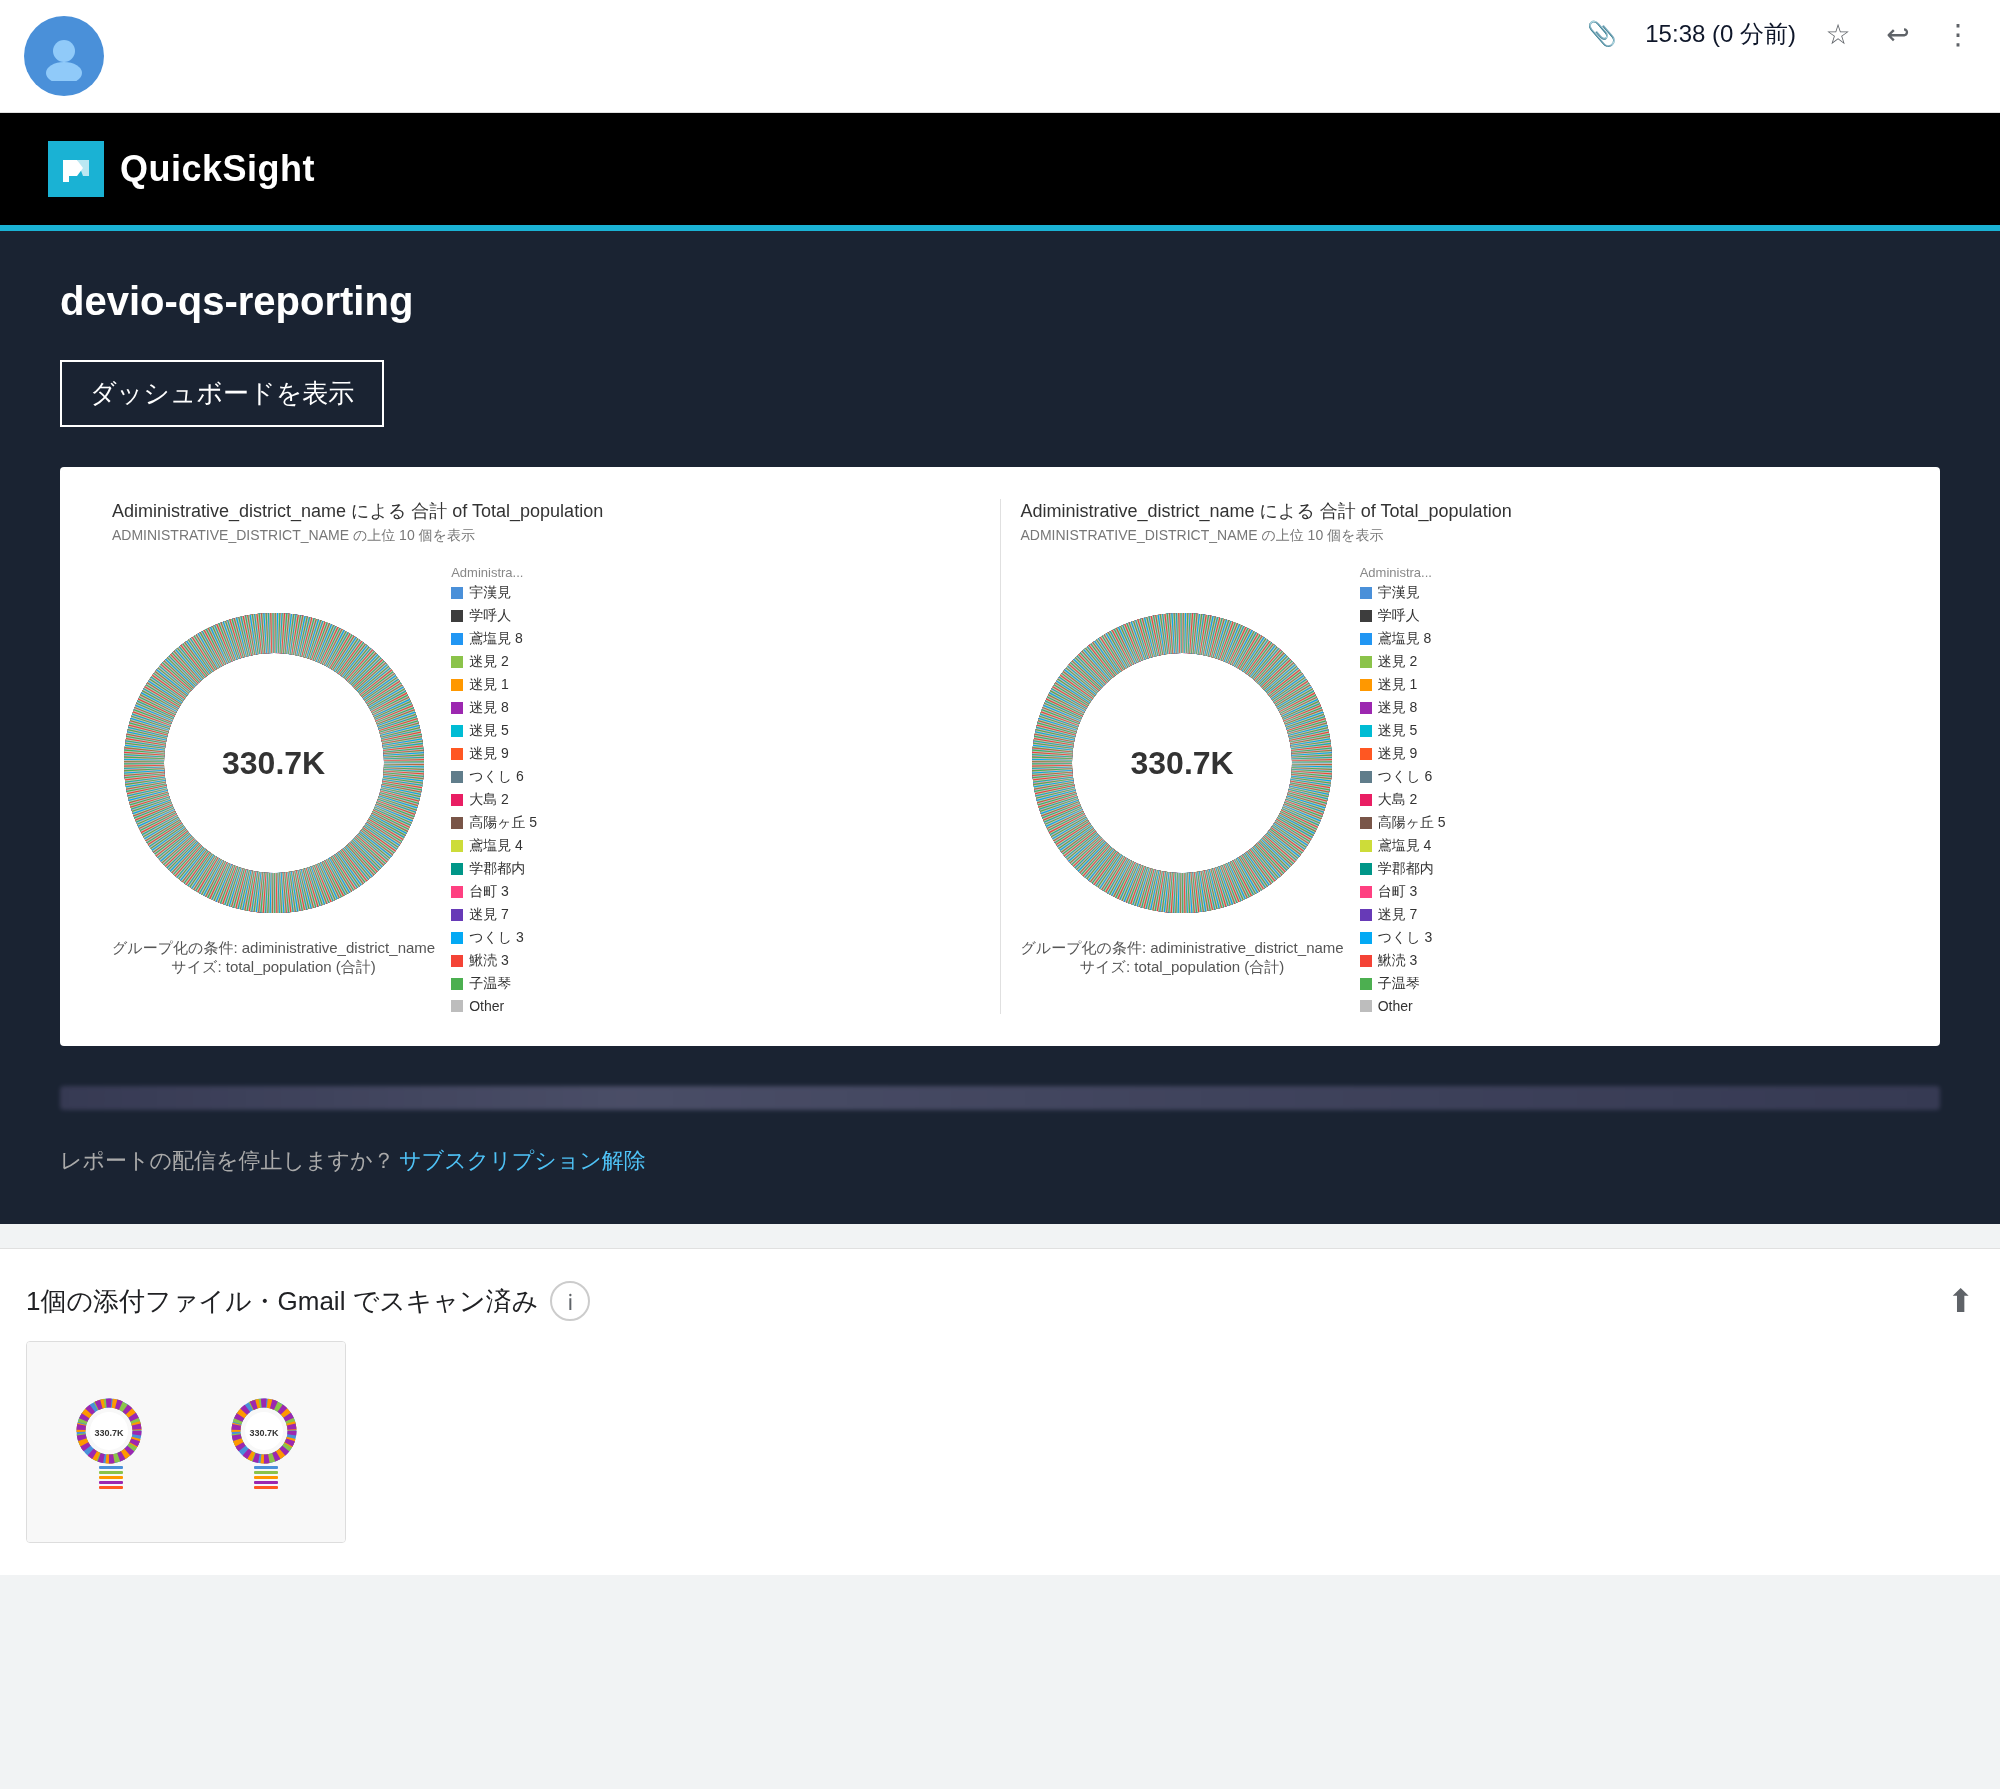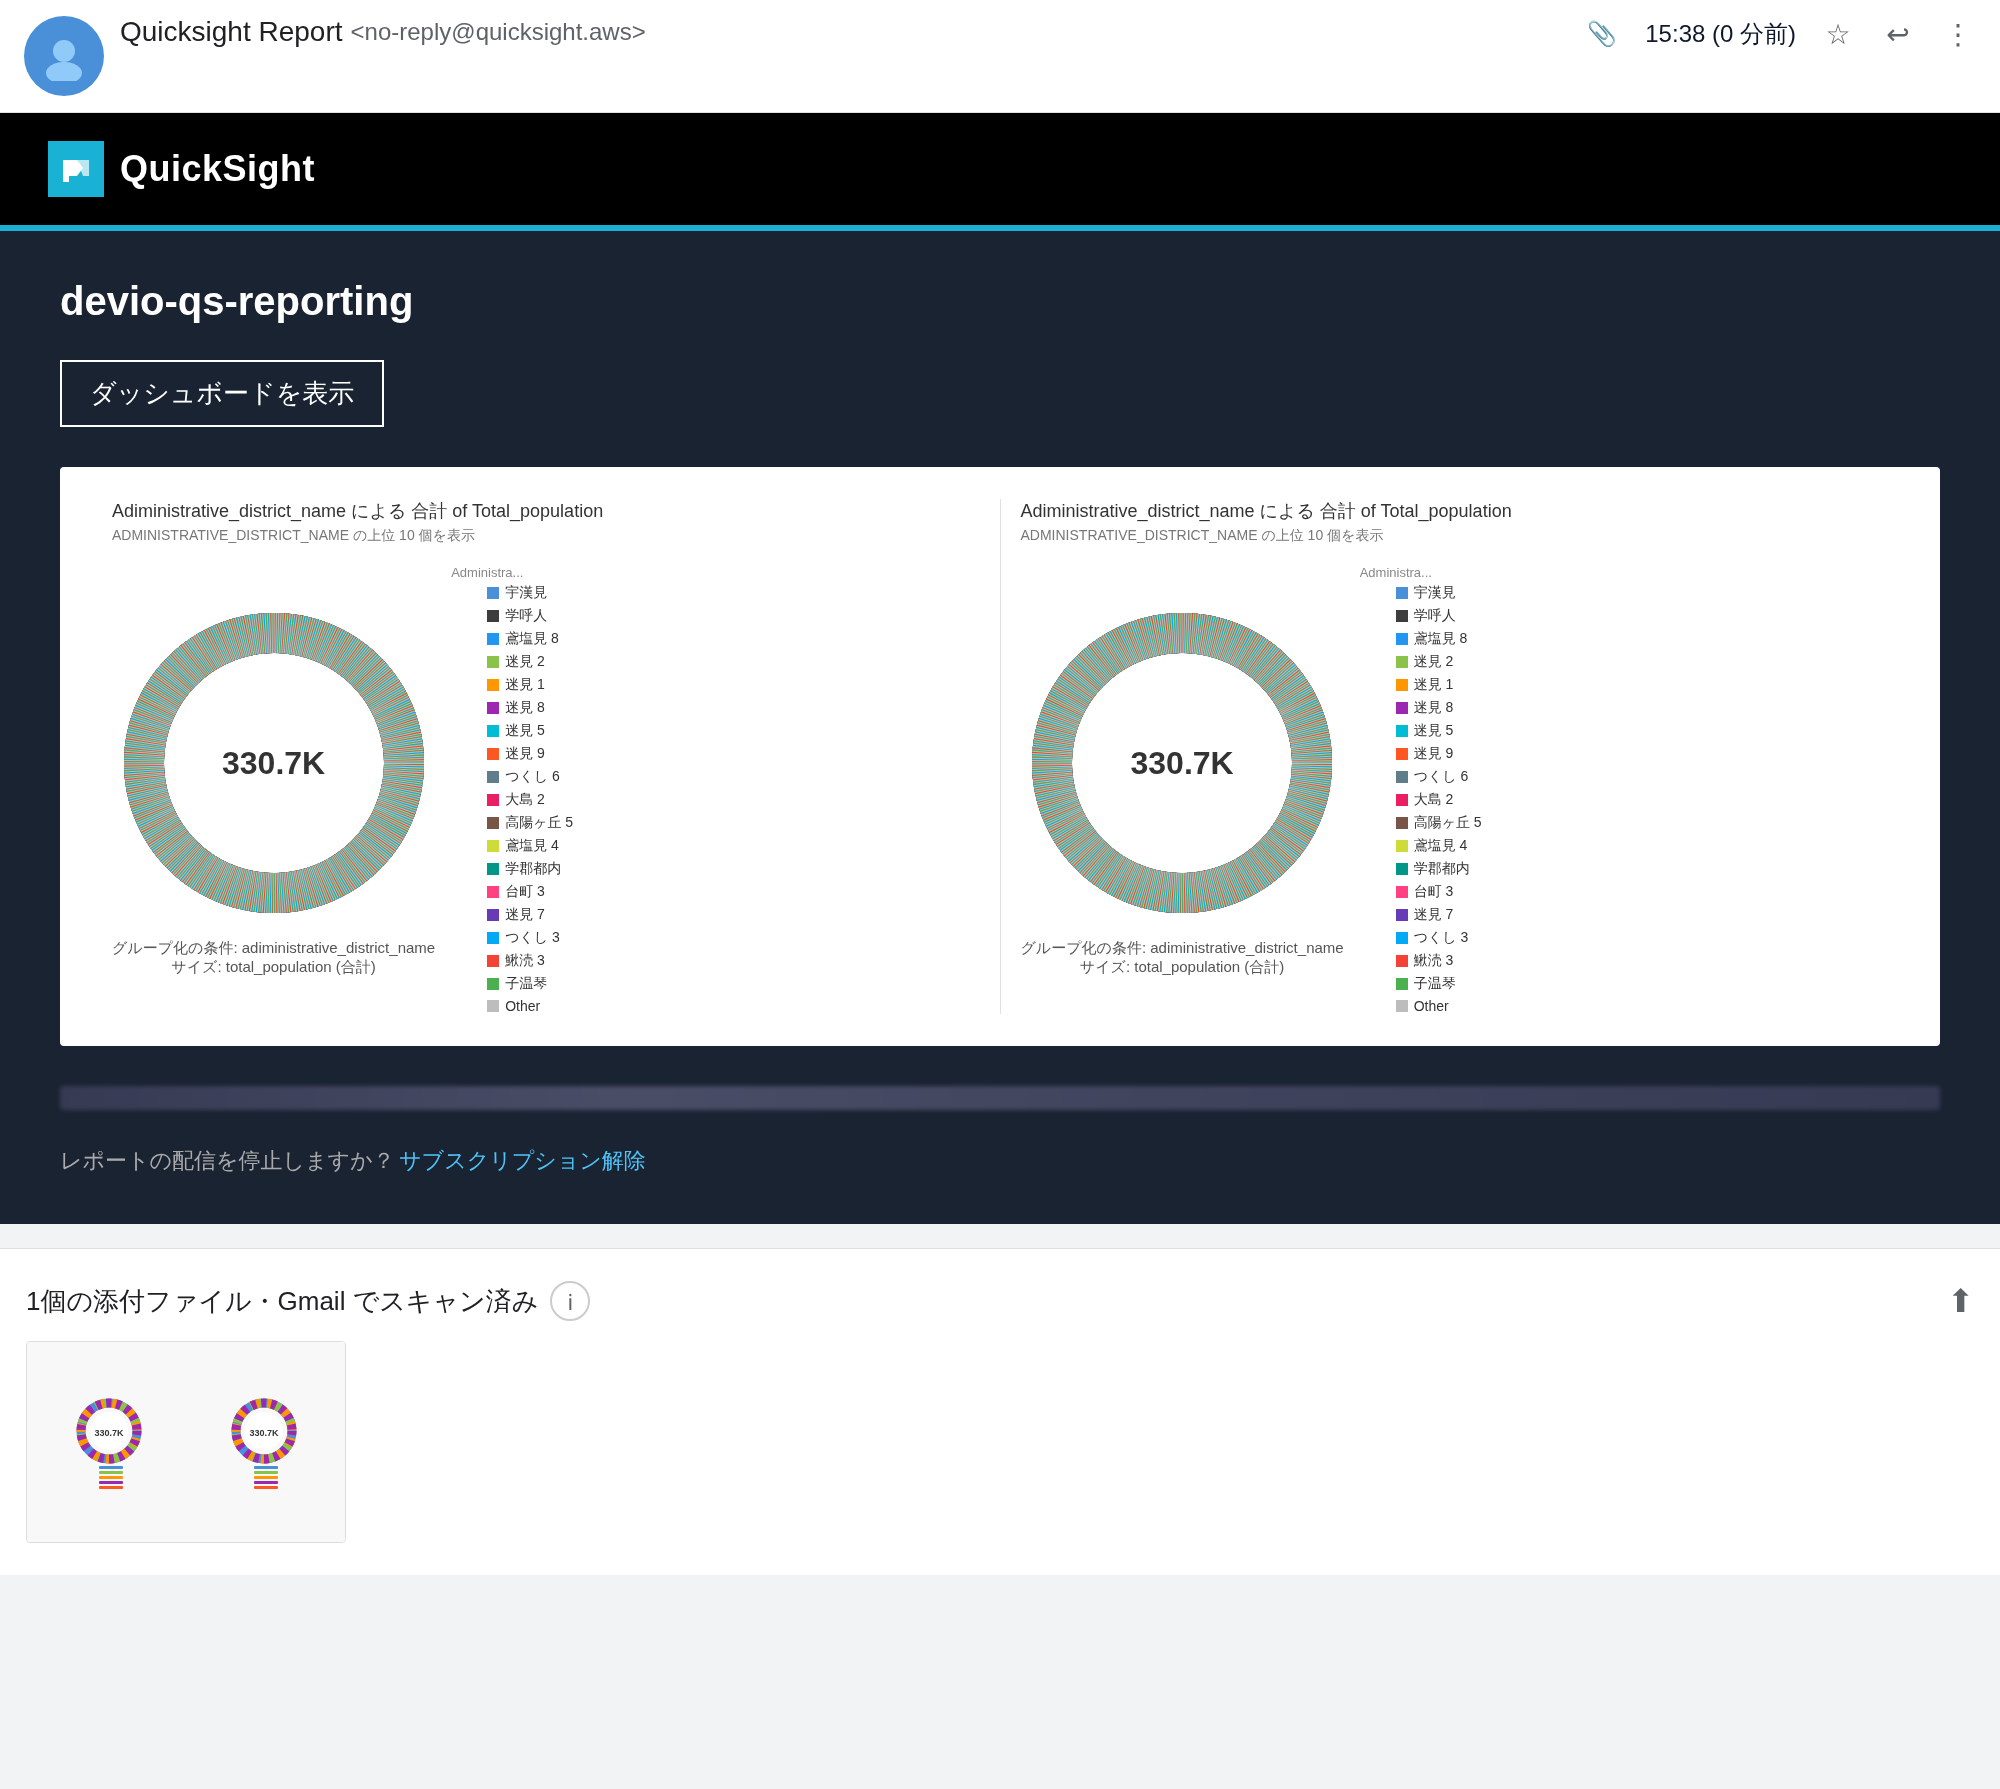--- a/index.html
+++ b/index.html
@@ -205,21 +205,20 @@
     .legend {
       display: flex;
       flex-direction: column;
       gap: 5px;
       font-size: 14px;
     }
     .legend-item {
       display: flex;
       align-items: center;
       gap: 6px;
-      margin-left: 36px;
     }
     .legend-color {
       width: 12px;
       height: 12px;
       flex-shrink: 0;
     }
     .legend-label {
       font-size: 14px;
       color: #333;
       white-space: nowrap;
@@ -356,24 +355,20 @@
 
 <div class="email-header">
   <div class="email-header-left">
     <div class="avatar">
       <svg viewBox="0 0 50 50" fill="none" xmlns="http://www.w3.org/2000/svg">
         <circle cx="25" cy="20" r="11" fill="#90CAF9"></circle>
         <ellipse cx="25" cy="42" rx="18" ry="11" fill="#90CAF9"></ellipse>
       </svg>
     </div>
     <div class="email-sender-info">
-      <div style="display:flex;align-items:center;gap:8px;">
-        <span class="sender-name">Quicksight Report</span>
-        <span class="sender-email">&lt;no-reply@quicksight.aws&gt;</span>
-      </div>
     </div>
   </div>
   <div class="email-header-right">
     <span class="attachment-icon">📎</span>
     <span class="email-time">15:38 (0 分前)</span>
     <div class="header-icon">☆</div>
     <div class="header-icon">↩</div>
     <div class="header-icon">⋮</div>
   </div>
 </div>

